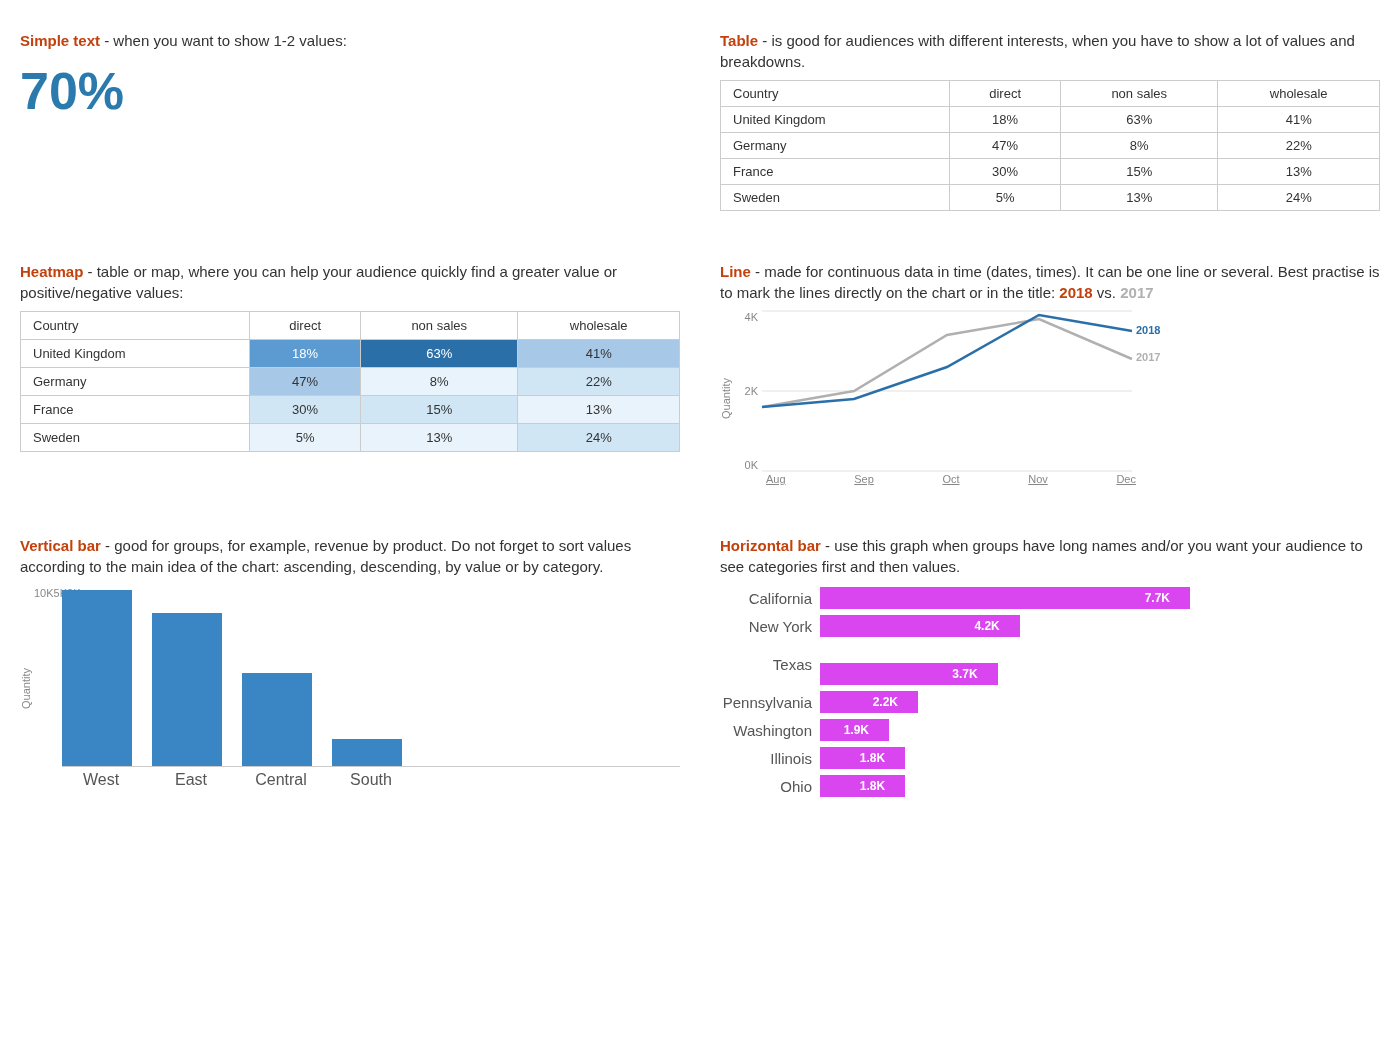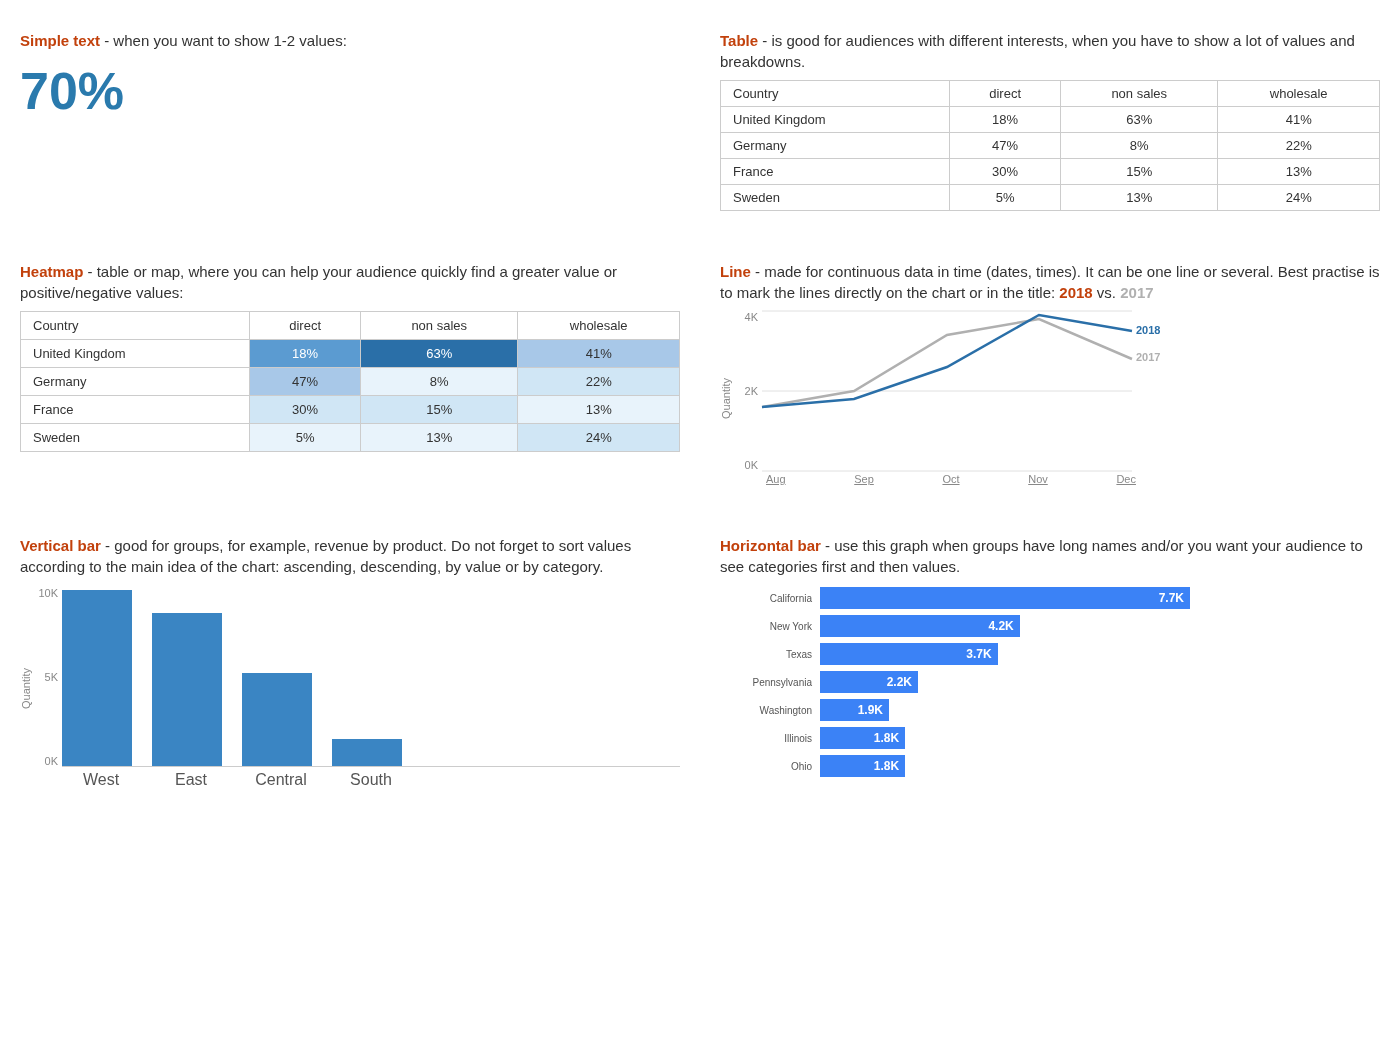--- a/index.html
+++ b/index.html
@@ -31,22 +31,22 @@
     .heatmap-table .cell-dark { background: #2a6fa8; color: #fff; }
     .heatmap-table .cell-med { background: #5b9bd1; color: #fff; }
     .heatmap-table .cell-light { background: #a8c8e8; color: #333; }
     .heatmap-table .cell-lighter { background: #d0e6f5; color: #333; }
     .heatmap-table .cell-lightest { background: #e8f3fb; color: #333; }
     .vbar-wrap { display: flex; flex-direction: column; align-items: center; }
     .vbar { background: #3a85c3; width: 70px; }
 
     
     .hbar-row { display: flex; align-items: center; margin-bottom: 6px; }
-    .hbar-label { width: 100px; font-size: 10px; color: #555; text-align: right; padding-right: 8px; flex-shrink: 0; }
-    .hbar { background: #3b82f6; height: 22px; display: flex; align-items: center; justify-content: flex-end; padding-right: 6px; }
+    .hbar-label { width: 100px; font-size: 15px; color: #555; text-align: right; padding-right: 8px; flex-shrink: 0; }
+    .hbar { background: #d946ef; height: 22px; display: flex; align-items: center; justify-content: flex-end; padding-right: 20px; }
     .hbar-value { font-size: 12px; color: #fff; font-weight: bold; }
   </style>
 </head>
 <body>
 
 <div class="grid">
 
   <div class="section">
     <div class="section-title">
       <span class="bold-teal">Simple text</span><span> - when you want to show 1-2 values:</span>
@@ -177,21 +177,21 @@
   </div>
 
   <div class="section">
     <div class="section-title">
       <span class="bold-teal">Vertical bar</span><span> -  good for groups, for example, revenue by product. Do not forget to sort values according to the main idea of the chart: ascending, descending, by value or by category.</span>
     </div>
     <div style="display:flex; margin-top:10px; align-items:flex-start;">
       <div style="writing-mode:vertical-rl;transform:rotate(180deg);font-size:11px;color:#888;margin-right:2px;align-self:center;">Quantity</div>
       <div style="flex:1;">
         <div style="display:flex;align-items:stretch;">
-          <div style="display:flex;flex-direction:column;justify-content:space-between;height:180px;font-size:11px;color:#888;text-align:right;padding-right:4px;width:28px;">
+          <div style="display:flex;justify-content:space-between;height:180px;font-size:11px;color:#888;text-align:right;padding-right:4px;width:28px;">
             <span>10K</span>
             <span>5K</span>
             <span>0K</span>
           </div>
           <div style="display:flex;align-items:flex-end;gap:20px;height:180px;flex:1;border-bottom:1px solid #ccc;">
             <div class="vbar-wrap">
               <div class="vbar" style="height:176px;"></div>
             </div>
             <div class="vbar-wrap">
               <div class="vbar" style="height:153px;"></div>
@@ -226,21 +226,21 @@
           </div>
         </div>
         <div class="hbar-row">
           <div class="hbar-label">New York</div>
           <div class="hbar" style="width: 199.8px;">
             <span class="hbar-value">4.2K</span>
           </div>
         </div>
         <div class="hbar-row">
           <div class="hbar-label">Texas</div>
-          <div class="hbar" style="width: 177.6px;">
+          <div class="hbar" style="width: 177.6px; margin-top: 20px;">
             <span class="hbar-value">3.7K</span>
           </div>
         </div>
         <div class="hbar-row">
           <div class="hbar-label">Pennsylvania</div>
           <div class="hbar" style="width: 98px;">
             <span class="hbar-value">2.2K</span>
           </div>
         </div>
         <div class="hbar-row">

